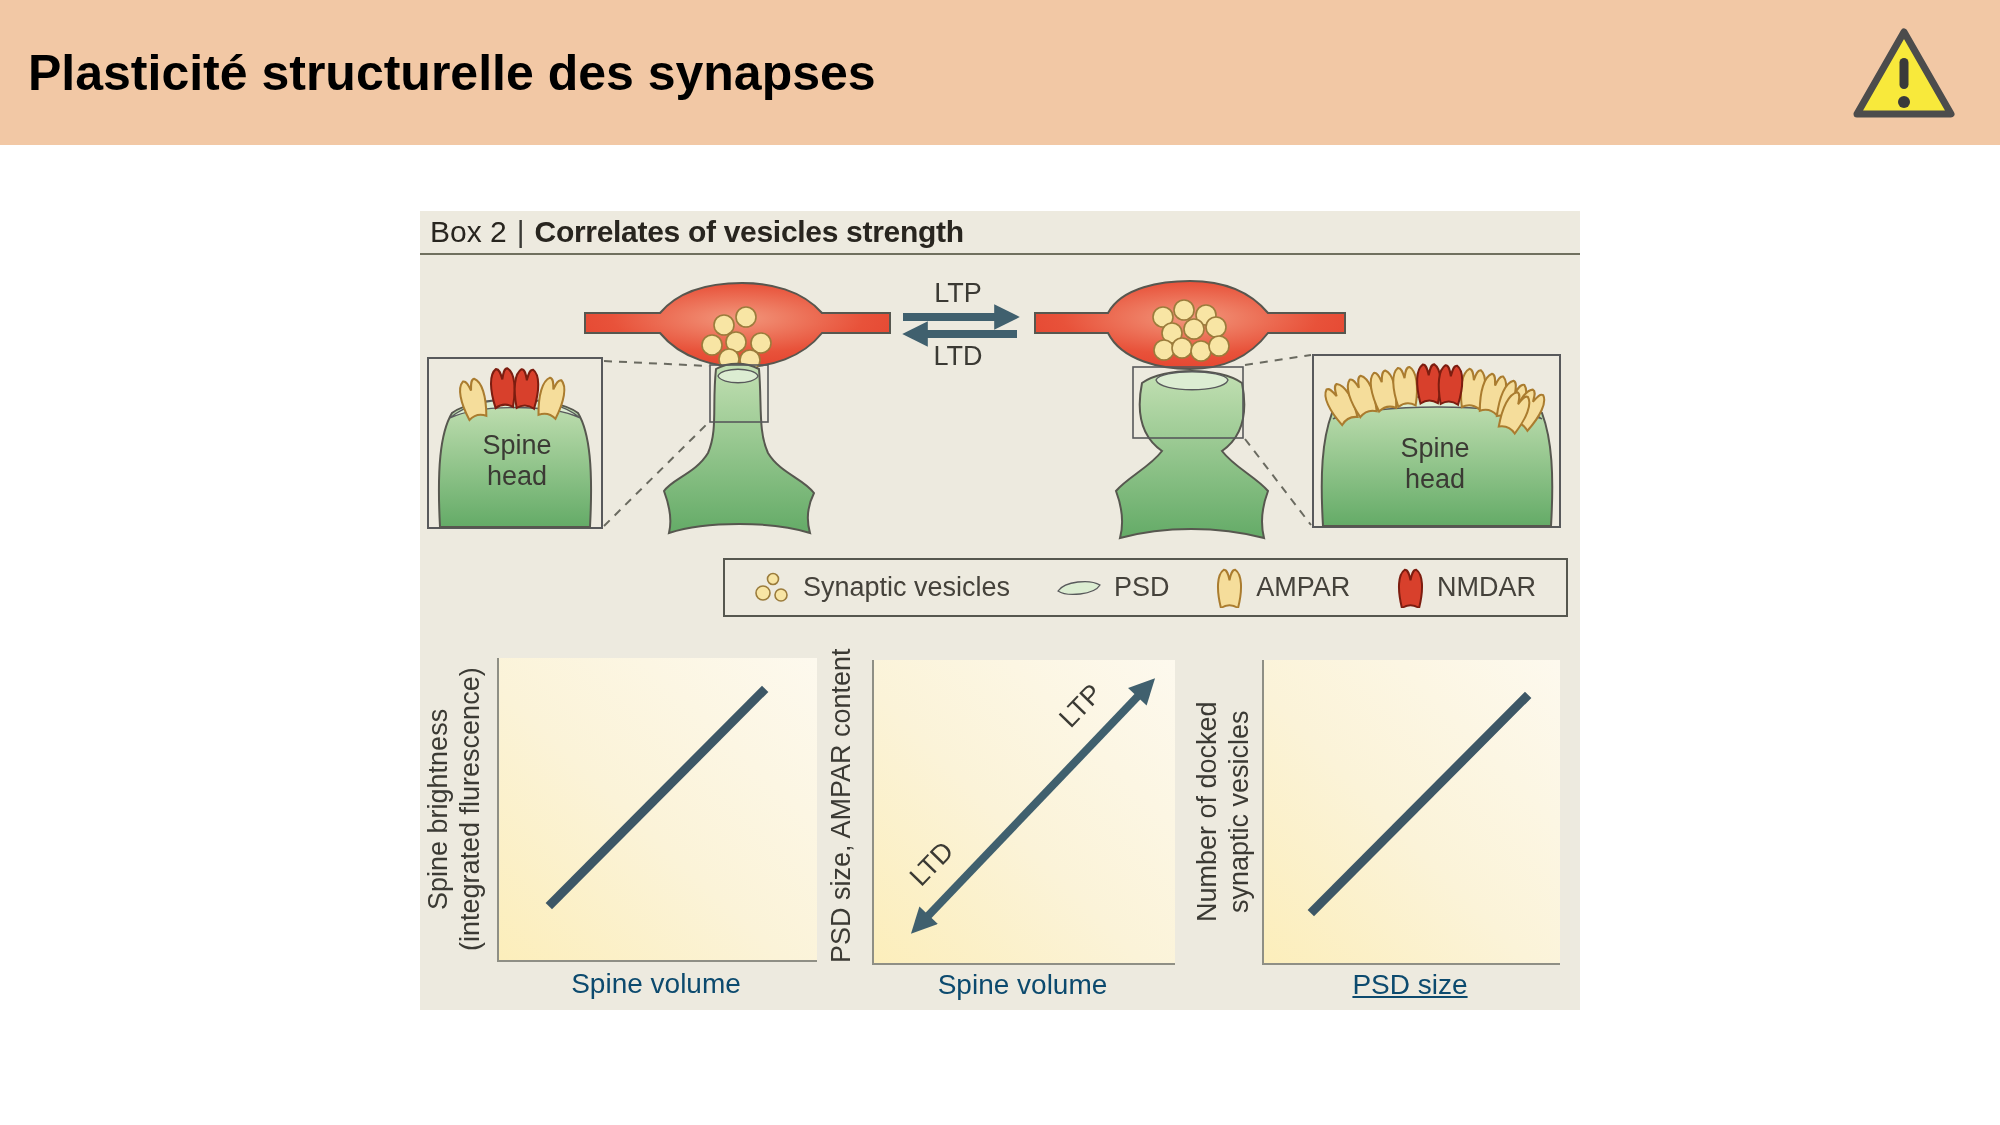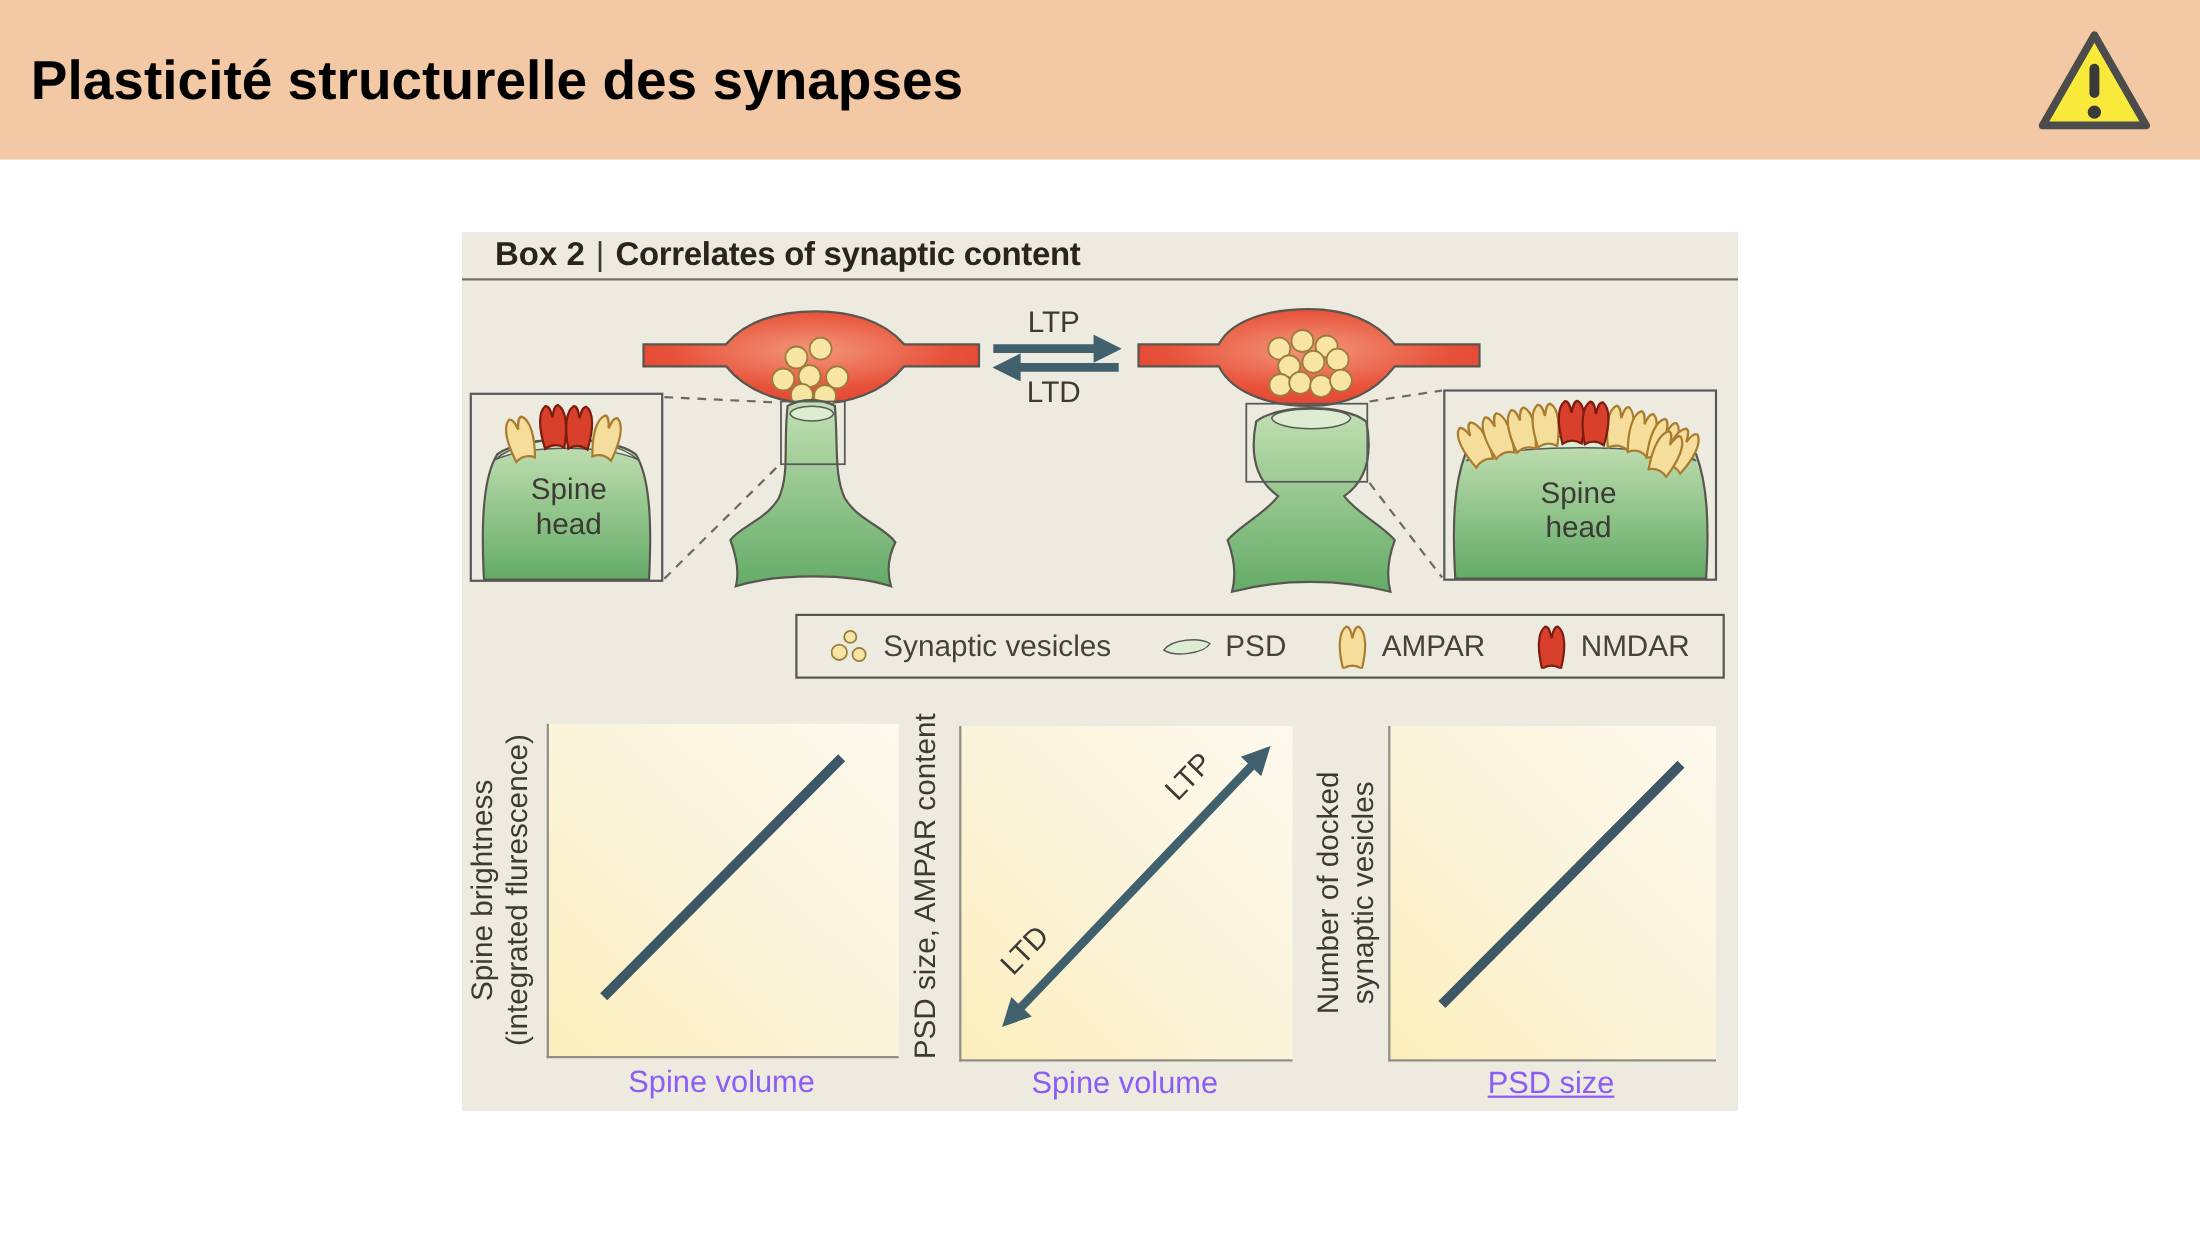--- a/index.html
+++ b/index.html
@@ -10,21 +10,21 @@
   .titlebar{position:absolute;left:0;top:0;width:2000px;height:145px;background:#f2c8a5;
             display:flex;align-items:center;justify-content:space-between;
             padding:0 44px 0 28px;box-sizing:border-box;}
   .titlebar h1{margin:0;font-size:50px;font-weight:bold;color:#000;letter-spacing:0;}
   .warn{width:104px;height:96px;flex:0 0 auto;}
 
   
   .figure{position:absolute;left:420px;top:211px;width:1160px;height:799px;background:#edeadf;}
   .fig-head{position:absolute;left:10px;top:0;height:42px;display:flex;align-items:center;
             font-size:30px;color:#28251f;white-space:nowrap;}
-  .fig-head .boxlab{font-weight:700;margin-left:20px;}
+  .fig-head .boxlab{font-weight:400;}
   .fig-head .sep{margin:0 10px;font-weight:300;color:#3a3a35;}
   .fig-head .boxtitle{font-weight:700;letter-spacing:-0.3px;}
   .figrule{position:absolute;left:0;top:42px;width:100%;height:0;border-top:2px solid #70705f;}
 
   .diagram{position:absolute;left:0;top:44px;width:1160px;height:303px;}
 
   
   .legend{position:absolute;left:303px;top:347px;width:845px;height:59px;box-sizing:border-box;
           border:2px solid #56574f;display:flex;align-items:center;justify-content:space-between;
           padding:0 30px;font-size:27px;color:#45423b;}
@@ -32,21 +32,21 @@
   .li svg{display:block;}
 
   
   .plot{position:absolute;box-sizing:content-box;
         background:linear-gradient(to top right,#fceebb 0%,#fbf3d8 45%,#fdf9ee 100%);
         border-left:2px solid #8f8f85;border-bottom:2px solid #8f8f85;}
   .plot svg{display:block;width:100%;height:100%;}
   .plot1{left:77px; top:447px;width:318px;height:302px;}
   .plot2{left:452px;top:449px;width:301px;height:303px;}
   .plot3{left:842px;top:449px;width:296px;height:303px;}
-  .xlab{position:absolute;text-align:center;font-size:28px;color:#8b5cf6;}
+  .xlab{position:absolute;text-align:center;font-size:28px;color:#0c4a6e;}
   .xlab1{left:77px; top:757px;width:318px;}
   .xlab2{left:452px;top:758px;width:301px;}
   .xlab3{left:842px;top:758px;width:296px;text-decoration:underline;}
   .ylab{position:absolute;writing-mode:vertical-rl;transform:rotate(180deg);
         text-align:center;font-size:27px;line-height:1.18;color:#3b3a34;white-space:nowrap;}
   .ylab1{left:3px;  top:447px;height:302px;width:72px;}
   .ylab2{left:406px;top:449px;height:303px;width:44px;}
   .ylab3{left:772px;top:449px;height:303px;width:68px;}
 
   
@@ -72,21 +72,21 @@
       <rect x="47.5" y="33" width="9" height="31" rx="4.5" fill="#3a3a3a"></rect>
       <circle cx="52" cy="77" r="6" fill="#3a3a3a"></circle>
     </svg>
   </header>
 
   <figure class="figure" style="margin:0">
 
     <div class="fig-head">
       <span class="boxlab">Box 2</span>
       <span class="sep">|</span>
-      <span class="boxtitle">Correlates of synaptic content</span>
+      <span class="boxtitle">Correlates of vesicles strength</span>
     </div>
     <div class="figrule"></div>
 
     <svg class="diagram" viewBox="0 0 1160 303">
       <defs>
         <linearGradient id="gGreen" x1="0" y1="0" x2="0" y2="1">
           <stop offset="0" stop-color="#c3e0b3"></stop>
             <stop offset="1" stop-color="#64ab67"></stop>
         </linearGradient>
         <radialGradient id="gRed" cx="0.5" cy="0.42" r="0.75">

